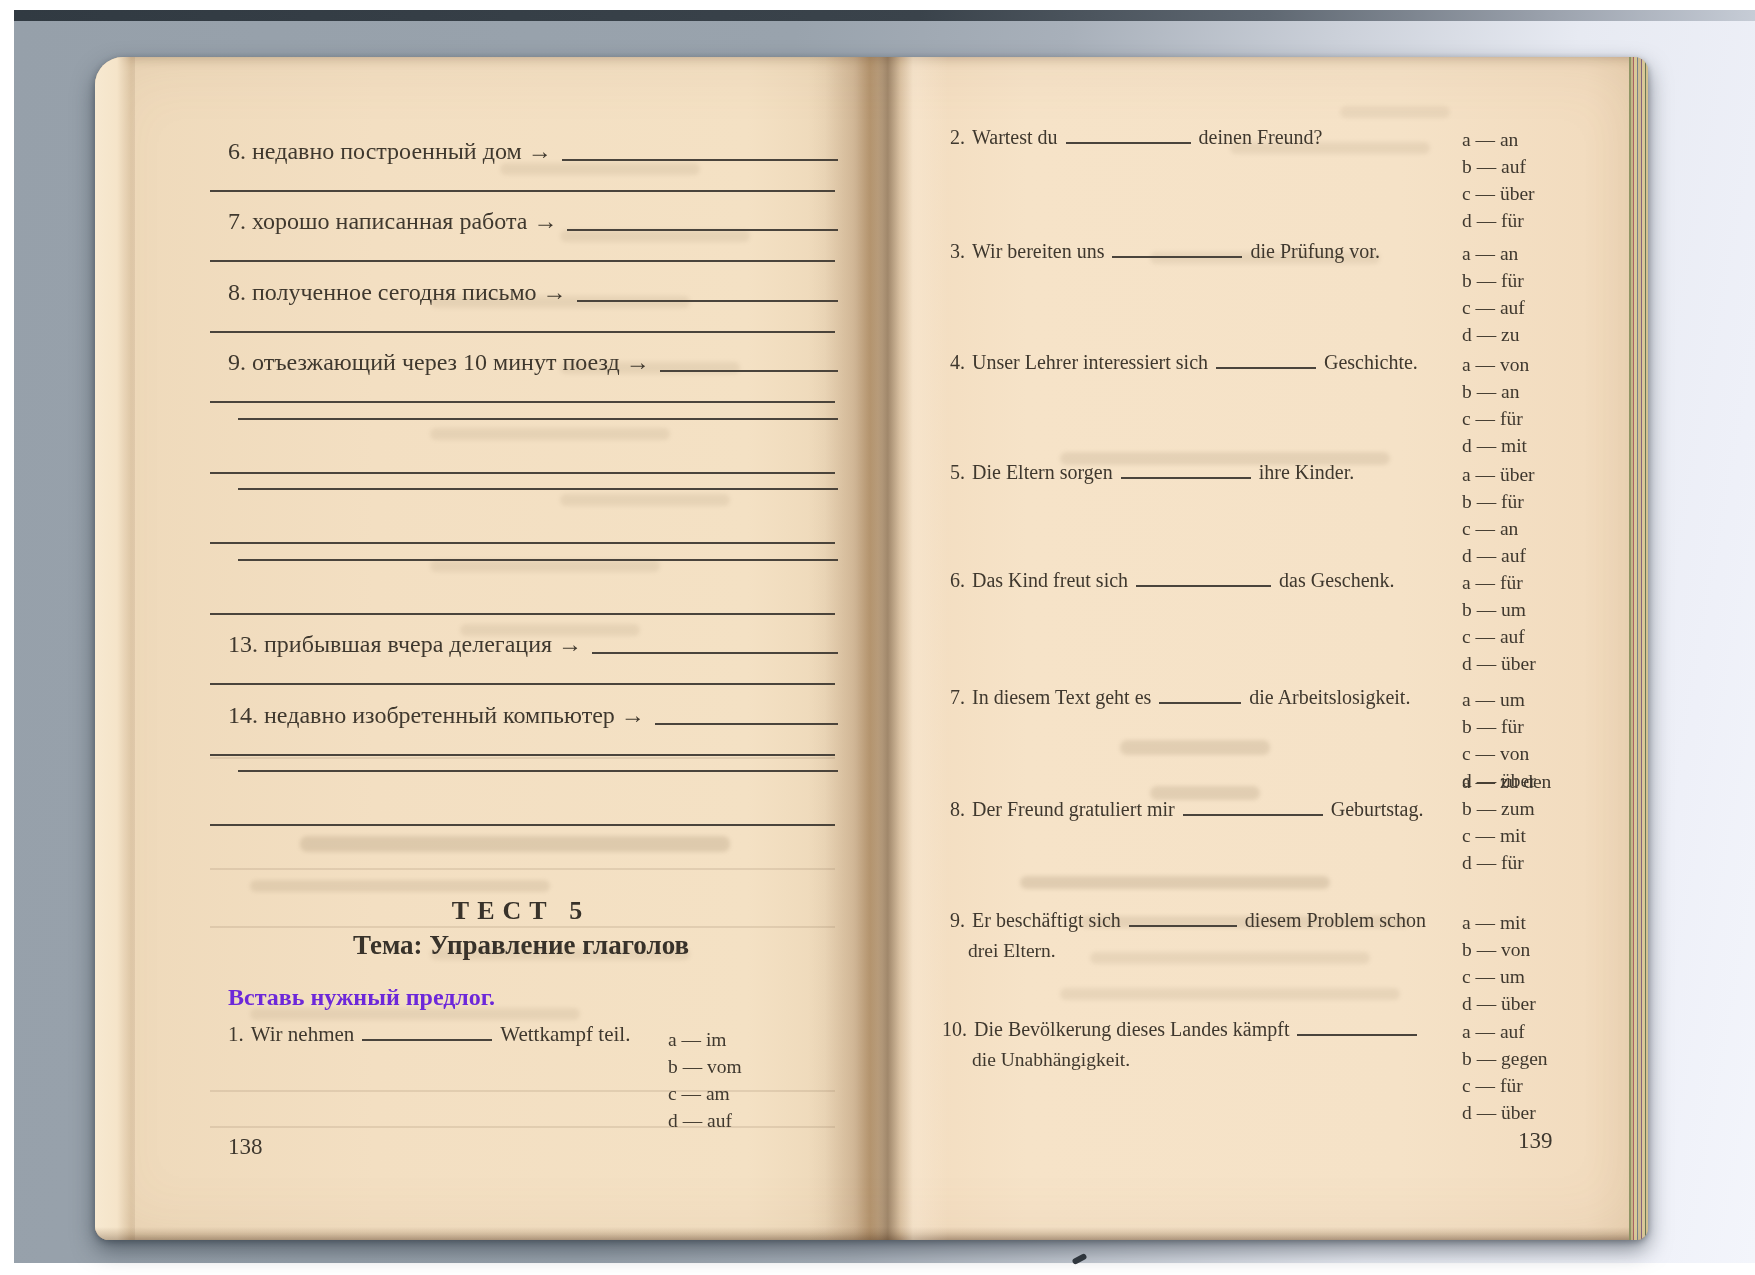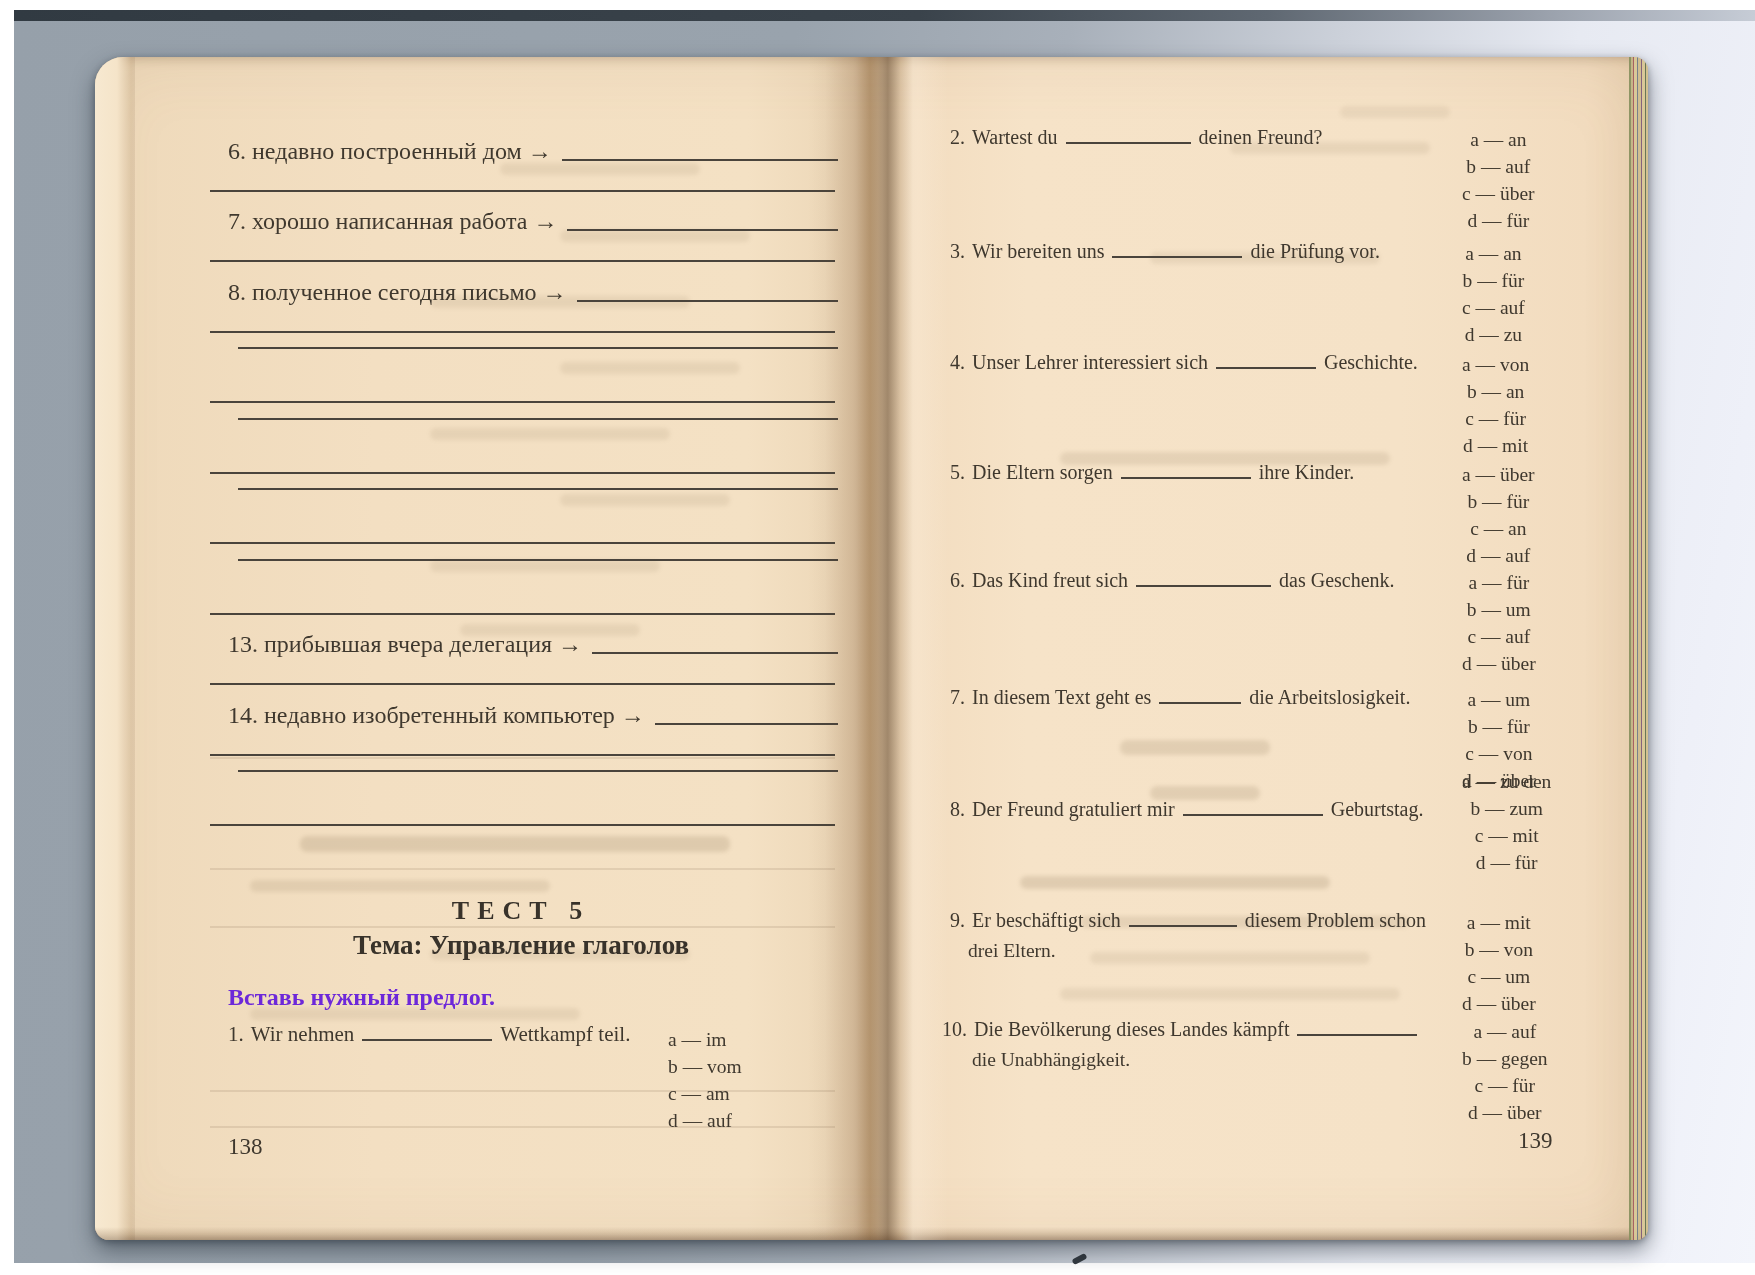--- a/index.html
+++ b/index.html
@@ -38,21 +38,21 @@
   
   .q{position:absolute;white-space:nowrap;}
   .q-left{left:228px;font-size:21px;}
   .q-right{left:950px;font-size:20px;}
   .q .qnum{margin-right:7px;}
   .blank{display:inline-block;border-bottom:2px solid #4a443c;margin:0 8px;vertical-align:baseline;}
   .q2nd{position:absolute;font-size:19.5px;white-space:nowrap;}
   .opts{position:absolute;font-size:19.5px;}
   .opts div{height:27px;line-height:27px;white-space:nowrap;}
   .opts-l{left:668px;}
-  .opts-r{left:1462px;text-align:center;}
+  .opts-r{left:1462px;}
   .pn{position:absolute;font-size:23px;}
   
   .sm{position:absolute;background:#8a7455;opacity:.12;border-radius:7px;filter:blur(2px);height:12px;}
   .gr{position:absolute;border-top:2px solid rgba(130,105,80,.16);filter:blur(.5px);left:210px;width:625px;}
 </style>
 </head>
 <body>
 
 <div class="canvas">
   <div class="scan">
@@ -107,20 +107,21 @@
           <span>7. хорошо написанная работа →</span>
           <span class="fill"></span>
         </div>
       <div class="rule" style="top:260px"></div>
       <div class="l-item" style="top:277px">
           <span>8. полученное сегодня письмо →</span>
           <span class="fill"></span>
         </div>
       <div class="rule" style="top:331px"></div>
       <div class="l-item" style="top:347px">
+          <span>9. отъезжающий через 10 минут поезд →</span>
           <span class="fill"></span>
         </div>
       <div class="rule" style="top:401px"></div>
       <div class="l-item" style="top:418px">
           <span class="fill"></span>
         </div>
       <div class="rule" style="top:472px"></div>
       <div class="l-item" style="top:488px">
           <span class="fill"></span>
         </div>

